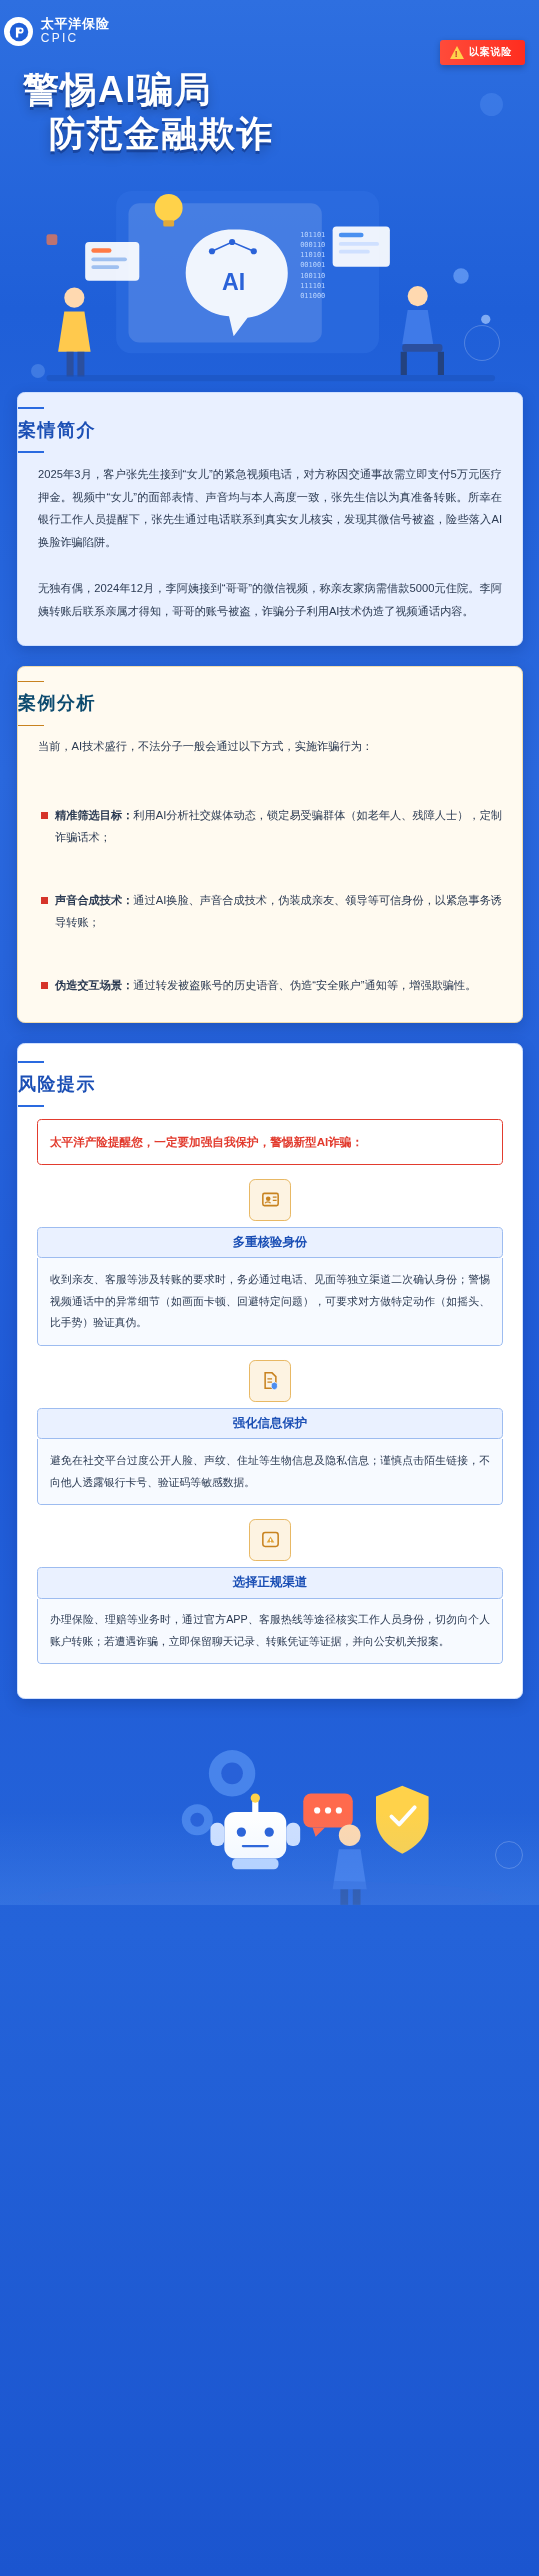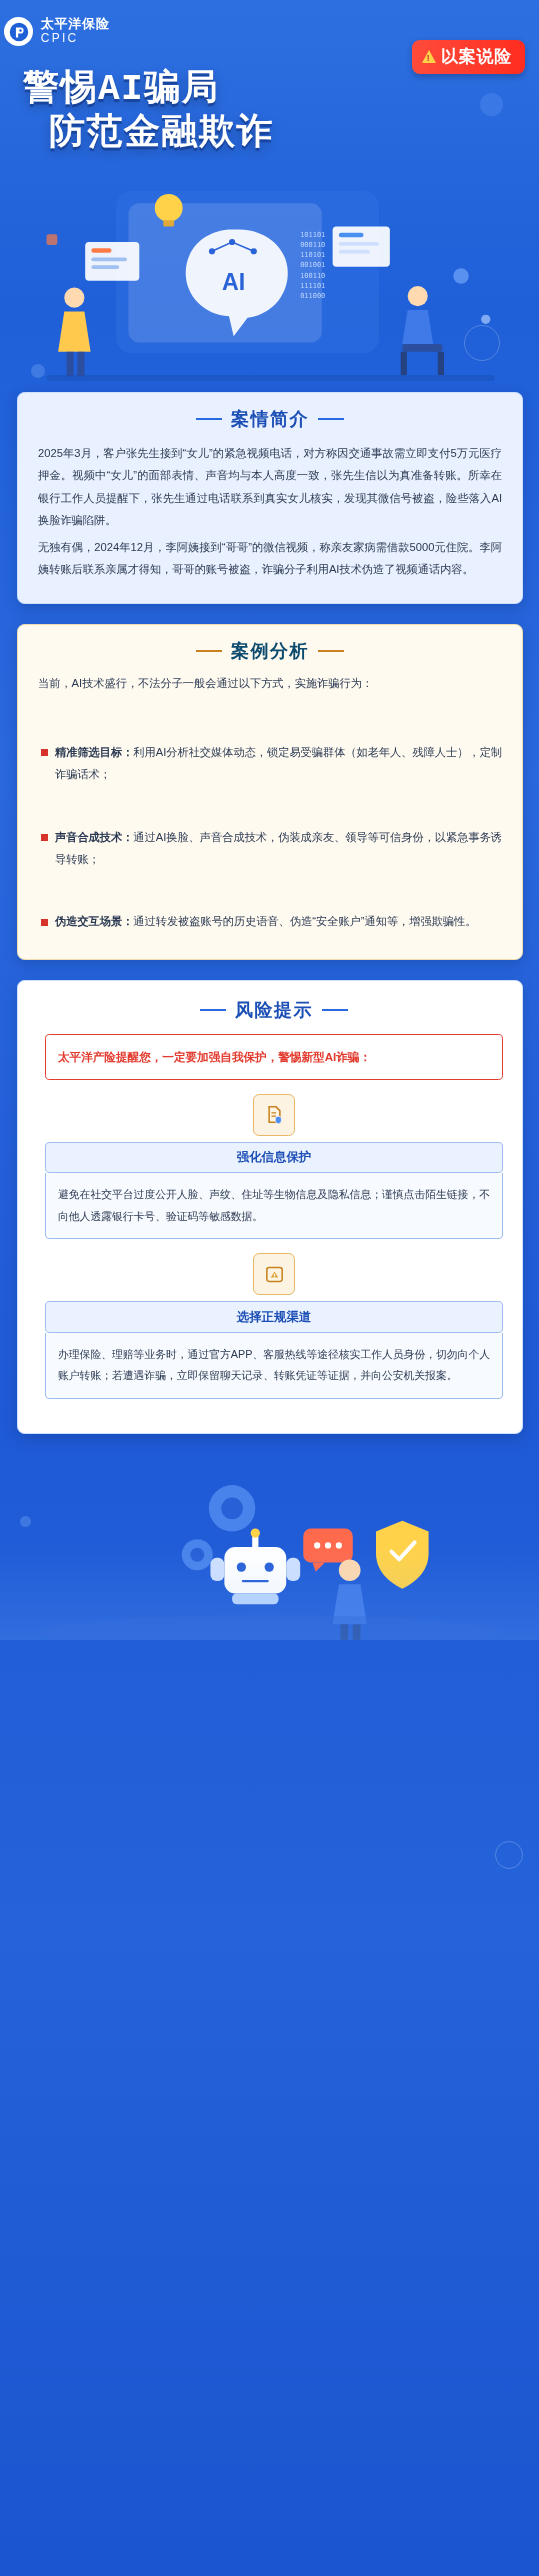--- a/index.html
+++ b/index.html
@@ -27,68 +27,69 @@
     background: #fff; display: flex; align-items: center; justify-content: center;
   }
   .logo-mark svg { display: block; }
   .logo-text { line-height: 1.1; color: #fff; }
   .logo-cn { font-size: 13px; font-weight: bold; letter-spacing: 0.8px; }
   .logo-en { font-size: 12px; letter-spacing: 2.3px; opacity: .95; }
 
   .badge-case {
     position: absolute; right: 15.5px; top: 40px;
     background: linear-gradient(90deg,#ff4b3a,#ff2d1f);
-    color: #fff; font-size: 17px; font-weight: bold;
-    padding: 5.4px 12.4px 5.4px 9.3px; border-radius: 8px;
+    color: #fff; font-size: 10px; font-weight: bold;
+    padding: 5.4px 12.4px 5.4px 9.3px; border-radius: 3px;
     display: flex; align-items: center; gap: 5.4px;
     box-shadow: 0 2.3px 6.2px rgba(0,0,0,.22);
     letter-spacing: 0.8px;
   }
   .warn-tri {
     width: 0; height: 0; border-left: 7.7px solid transparent;
     border-right: 7.7px solid transparent; border-bottom: 13px solid #ffd24a;
     position: relative;
   }
   .warn-tri::after {
     content: "!"; position: absolute; left: -1.9px; top: 3.1px;
     font-size: 8.5px; color: #c1272d; font-weight: bold;
   }
 
-  .title-block { padding: 21.7px 0 0 23px; position: relative; font-family: Liberation Mono, monospace; }
+  .title-block { padding: 21.7px 0 0 23px; position: relative; }
   .title-main {
     font-size: 36px; font-weight: bold; color: #ffffff; letter-spacing: 1.5px;
     text-shadow: 0 3.1px 0 rgba(10,40,110,.45), 0 4.6px 10.8px rgba(0,0,0,.25);
     line-height: 1.22;
   }
   .title-main .sub { padding-left: 26px; display: block; }
 
   
   .hero { position: relative; height: 232px; margin-top: 4.6px; }
 
   
   .card {
     position: relative;
     margin: 0 17px 20px 17px;
     border-radius: 7.7px;
     background: #ffffff;
     box-shadow: 0 4.6px 14px rgba(4,30,90,.22);
   }
   .sec-title {
-    display: flex; align-items: center; justify-content: center; gap: 9.3px;
+    display: flex; align-items: flex-start; justify-content: center; gap: 9.3px;
     padding: 14px 0 7.7px 0;
+    flex-direction: column;
   }
   .sec-title .line { width: 26px; height: 1.5px; background: #2a6ae0; }
   .sec-title .line.gold { background: #c8821f; }
   .sec-title h2 { font-size: 18px; color: #1b4fb5; letter-spacing: 1.5px; }
   .sec-title h2.gold { color: #0c4a6e; }
 
   .body-text { padding: 3.1px 20px 18.6px 20px; }
   .body-text p {
     font-size: 11.2px; line-height: 2.0; color: #2b3a52; text-align: justify;
-    margin-bottom: 4px;
+    margin-bottom: 24px;
   }
   .body-text p:last-child { margin-bottom: 4px; }
 
   
   .card-summary {
     background: #e9f0ff;
     border: 0.8px solid #cfe0ff;
   }
 
   
@@ -108,21 +109,20 @@
   .bullets li::before {
     content: ""; position: absolute; left: 0; top: 8.5px;
     width: 7px; height: 7px; background: #d6342a;
   }
   .bullets li b { font-weight: bold; color: #2b3a52; }
 
   
   .card-risk {
     background: #ffffff; padding-bottom: 20px;
     border: 0.8px solid #cfe0ff;
-    padding-left: 8px;
   }
   .card-risk .sec-title { padding-top: 17px; }
   .risk-lead {
     margin: 4.6px 18.6px 14px 18.6px;
     border: 1.5px solid #e23b2e;
     border-radius: 4.6px;
     padding: 10.8px 12.4px;
     color: #e23b2e; font-size: 11.6px; font-weight: bold; line-height: 1.9;
   }
   .tip-block { margin: 0 18.6px 14px 18.6px; }
@@ -286,20 +286,34 @@
 
   <div class="card card-risk">
     <div class="sec-title">
       <span class="line"></span>
       <h2>风险提示</h2>
       <span class="line"></span>
     </div>
 
     <div class="risk-lead">太平洋产险提醒您，一定要加强自我保护，警惕新型AI诈骗：</div>
 
+    <div class="tip-block">
+      <div class="tip-icon-wrap">
+        <span class="tip-icon">
+          <svg width="23" height="23" viewBox="0 0 30 30">
+            <rect x="5" y="7" width="20" height="16" rx="2" fill="none" stroke="#c8821f" stroke-width="2"></rect>
+            <circle cx="12" cy="14" r="3" fill="#c8821f"></circle>
+            <path d="M8 20c1-2.5 6-2.5 7 0" stroke="#c8821f" stroke-width="1.6" fill="none"></path>
+            <path d="M18 12h5M18 16h5" stroke="#c8821f" stroke-width="1.6"></path>
+          </svg>
+        </span>
+      </div>
+      <div class="tip-head">多重核验身份</div>
+      <div class="tip-body">收到亲友、客服等涉及转账的要求时，务必通过电话、见面等独立渠道二次确认身份；警惕视频通话中的异常细节（如画面卡顿、回避特定问题），可要求对方做特定动作（如摇头、比手势）验证真伪。</div>
+    </div>
 
     <div class="tip-block">
       <div class="tip-icon-wrap">
         <span class="tip-icon">
           <svg width="23" height="23" viewBox="0 0 30 30">
             <path d="M8 5h9l5 5v15H8z" fill="none" stroke="#c8821f" stroke-width="2"></path>
             <path d="M11 13h6M11 17h6" stroke="#c8821f" stroke-width="1.6"></path>
             <path d="M20 17l4 2v4c0 2-2 3.4-4 4.2-2-.8-4-2.2-4-4.2v-4z" fill="#4e8ef0" stroke="#fff" stroke-width="1"></path>
           </svg>
         </span>

